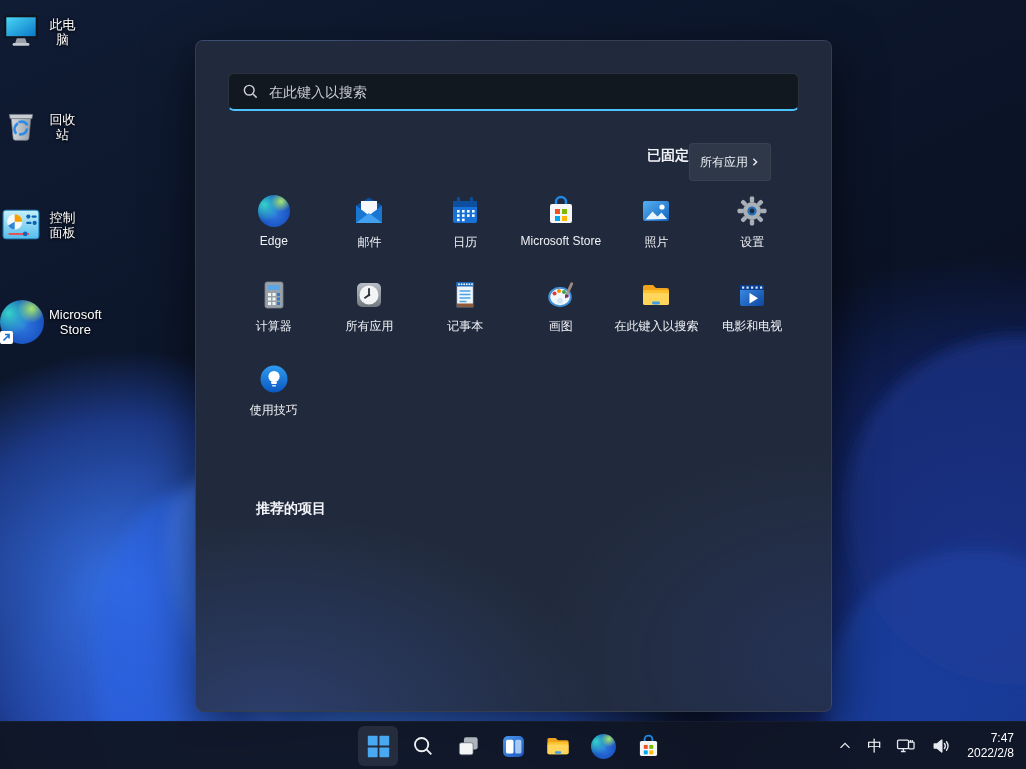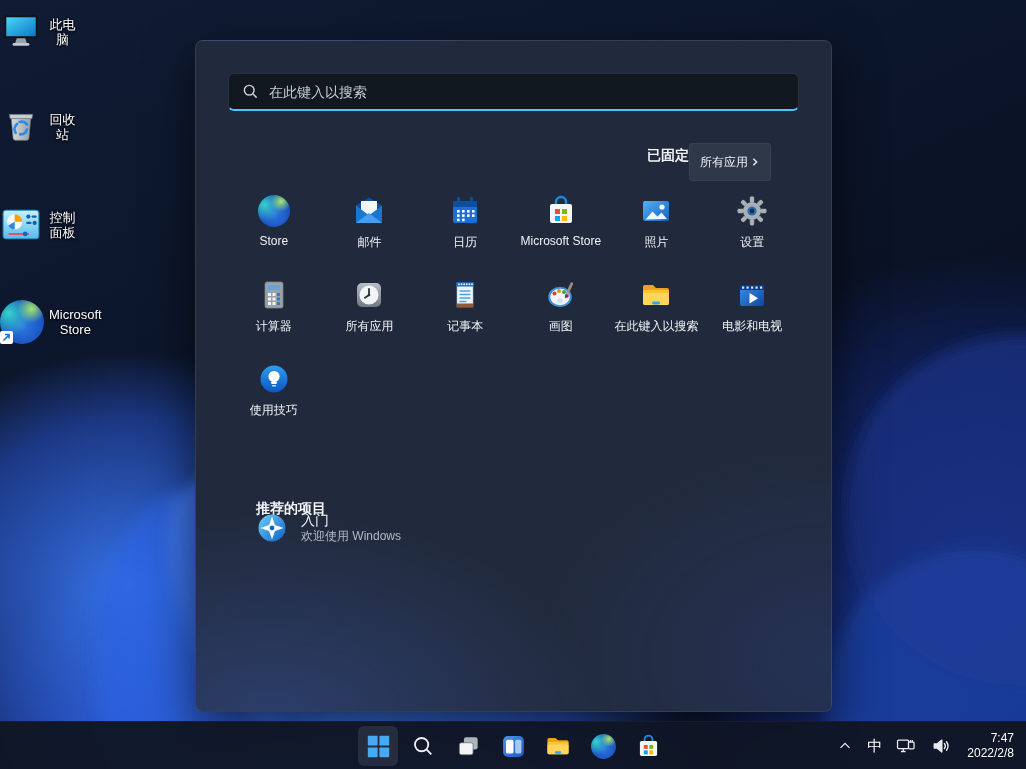--- a/index.html
+++ b/index.html
@@ -242,21 +242,21 @@
         </span>
       </button>
     </div>
 
     <div class="pinned-grid">
 
       <div class="tile">
         <div class="tile-icon">
             <div class="edge-ball" style="width:32px;height:32px"></div>
           </div>
-        <div class="tile-label">Store</div>
+        <div class="tile-label">Edge</div>
       </div>
 
       <div class="tile">
         <div class="tile-icon">
           <svg viewBox="0 0 32 32" width="32" height="32">
             <path d="M3 10.5L16 2.5l13 8V28H3z" fill="#0d4fa0"></path>
             <rect x="8" y="6" width="16" height="13" fill="#f4f8fc"></rect>
             <path d="M3 10.5V28h26V10.5L16 20.5z" fill="#1976d2"></path>
             <path d="M3 28l13-10 13 10z" fill="#42a0f0"></path>
           </svg>
@@ -454,33 +454,20 @@
             <rect x="13.1" y="18.4" width="5.8" height="2.6" rx="1" fill="#fff"></rect>
             <rect x="13.9" y="22" width="4.2" height="1.6" rx=".8" fill="#cfe0f2"></rect>
           </svg>
         </div>
         <div class="tile-label">使用技巧</div>
       </div>
     </div>
 
     <div class="rec-header section-title">推荐的项目</div>
 
-    <div class="rec-item">
-      <span style="display:flex">
-        <svg viewBox="0 0 32 32" width="32" height="32">
-          <circle cx="16" cy="16" r="13.5" fill="url(#gGS)"></circle>
-          <path d="M16 4.5l2.9 8.6 8.6 2.9-8.6 2.9L16 27.5l-2.9-8.6-8.6-2.9 8.6-2.9z" fill="#fff"></path>
-          <circle cx="16" cy="16" r="2.4" fill="#1565c0"></circle>
-        </svg>
-      </span>
-      <div>
-        <div class="rec-title">入门</div>
-        <div class="rec-sub">欢迎使用 Windows</div>
-      </div>
-    </div>
 
   </div>
 
   <div class="taskbar">
     <div class="tb-center">
       <button class="tb-btn active">
         <span style="display:flex">
           <svg viewBox="0 0 28 28" width="25" height="25">
             <g fill="#48a9f2">
               <rect x="2" y="2" width="11" height="11" rx="1"></rect>

